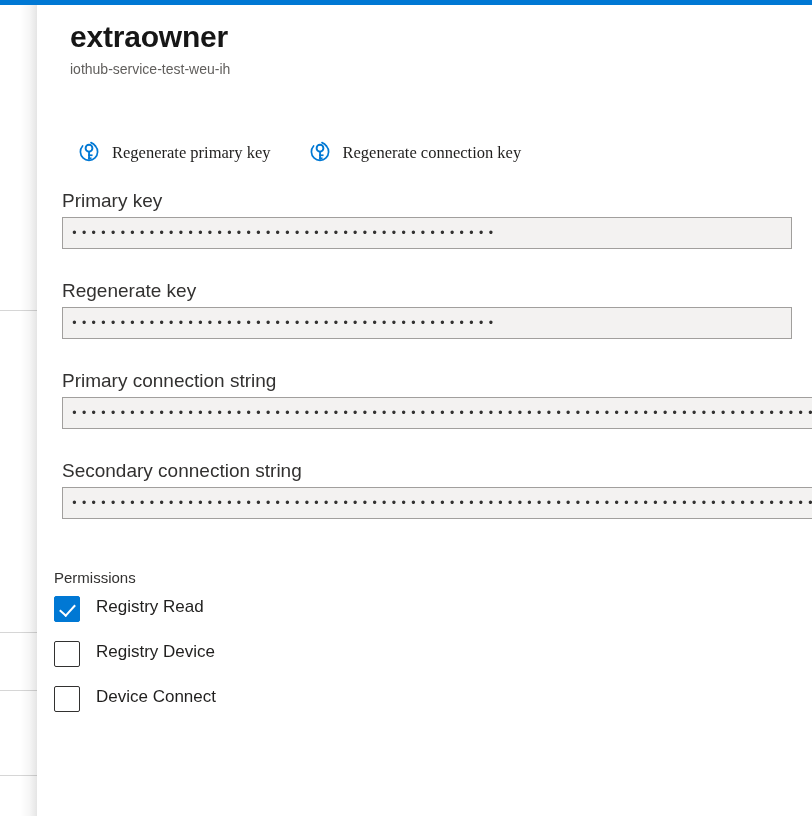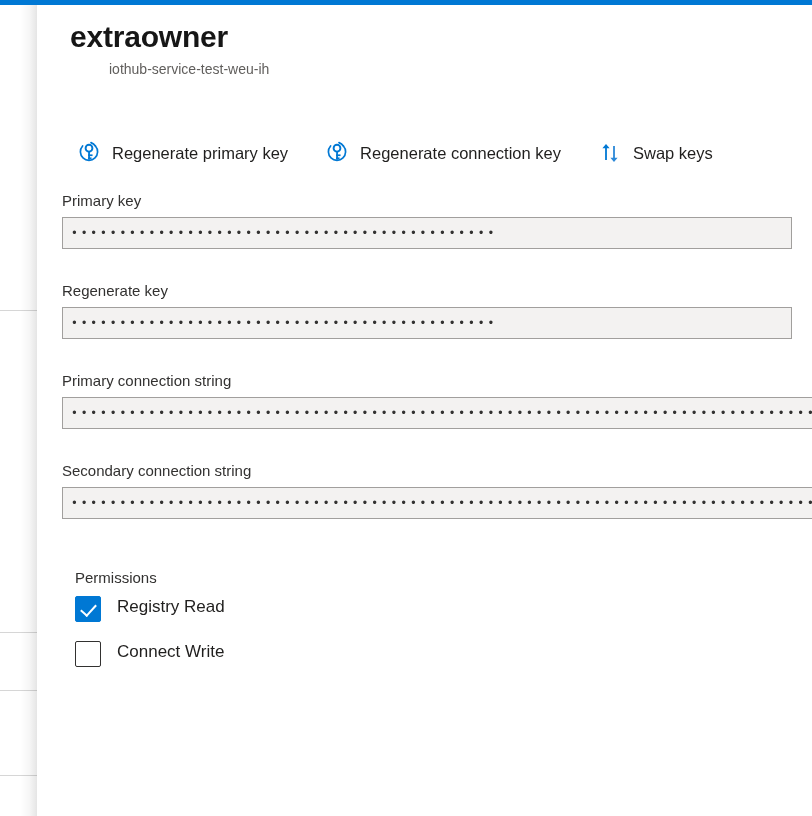--- a/index.html
+++ b/index.html
@@ -86,42 +86,41 @@
     letter-spacing: -0.2px;
     line-height: 38px;
     white-space: nowrap;
   }
   .blade-subtitle {
     margin-top: 4px;
     font-size: 14px;
     color: #605e5c;
     line-height: 18px;
     white-space: nowrap;
-    margin-left: 39px;
   }
 
   
   .toolbar {
     position: absolute;
     left: 33px;
     top: 125px;
     height: 46px;
     display: flex;
     align-items: center;
   }
   .cmd {
     display: flex;
     align-items: center;
     height: 46px;
     padding: 0 10px 0 6px;
     cursor: pointer;
     user-select: none;
     background: transparent;
     border: none;
-    font-family: Liberation Sans, sans-serif;
+    font-family: Liberation Serif, serif;
     justify-content: flex-end;
   }
   .cmd + .cmd { margin-left: 20px; }
   .cmd-icon {
     width: 26px;
     height: 26px;
     flex: 0 0 26px;
     margin-right: 10px;
     display: block;
   }
@@ -131,21 +130,21 @@
     white-space: nowrap;
     line-height: 20px;
   }
 
   
   .field {
     position: absolute;
     left: 25px;
   }
   .field-label {
-    font-size: 15px;
+    font-size: 19px;
     color: #323130;
     line-height: 19px;
     white-space: nowrap;
     margin-bottom: 7px;
   }
   .field-box {
     box-sizing: border-box;
     height: 32px;
     background: #f3f2f1;
     border: 1px solid #a19f9d;
@@ -160,21 +159,21 @@
     letter-spacing: 2.9px;
     color: #323130;
     white-space: nowrap;
     line-height: 14px;
     overflow: hidden;
   }
 
   
   .permissions {
     position: absolute;
-    left: 38px;
+    left: 17px;
     top: 563px;
   }
   .permissions-label {
     font-size: 15px;
     color: #323130;
     line-height: 19px;
     margin-bottom: 9px;
     white-space: nowrap;
   }
   .checkrow {
@@ -260,31 +259,20 @@
             <path d="M19.4 6.0 A8.6 8.6 0 0 0 15.0 2.6" fill="none" stroke="#0078d4" stroke-width="1.7" stroke-linecap="round"></path>
             <circle cx="13" cy="8.2" r="3.4" fill="none" stroke="#0078d4" stroke-width="1.9"></circle>
             <rect x="12.15" y="11.3" width="1.8" height="8.4" fill="#0078d4"></rect>
             <rect x="12.15" y="14.4" width="4.4" height="1.7" fill="#0078d4"></rect>
             <rect x="12.15" y="17.4" width="3.4" height="1.7" fill="#0078d4"></rect>
           </svg>
         </span>
         <span class="cmd-label">Regenerate connection key</span>
       </div>
 
-      <div class="cmd">
-        <span class="cmd-icon">
-          <svg viewBox="0 0 26 26" width="26" height="26" aria-hidden="true">
-            <rect x="8.1" y="6.0" width="1.8" height="14.0" fill="#0078d4"></rect>
-            <path d="M9.0 4.0 L12.6 8.3 L5.4 8.3 Z" fill="#0078d4"></path>
-            <rect x="16.1" y="6.0" width="1.8" height="14.0" fill="#2b88d8"></rect>
-            <path d="M17.0 22.0 L20.6 17.7 L13.4 17.7 Z" fill="#2b88d8"></path>
-          </svg>
-        </span>
-        <span class="cmd-label">Swap keys</span>
-      </div>
 
     </div>
 
     <div class="field" style="top:186px; width:730px;">
       <div class="field-label">Primary key</div>
       <div class="field-box">
         <span class="masked">••••••••••••••••••••••••••••••••••••••••••••</span>
       </div>
     </div>
 
@@ -312,24 +300,28 @@
     <div class="permissions">
       <div class="permissions-label">Permissions</div>
 
       <div class="checkrow">
         <span class="checkbox checked"></span>
         <span class="check-label">Registry Read</span>
       </div>
 
       <div class="checkrow">
         <span class="checkbox"></span>
-        <span class="check-label">Connect Write</span>
-      </div>
-
-
+        <span class="check-label">Registry Device</span>
+      </div>
+
+
+      <div class="checkrow">
+        <span class="checkbox"></span>
+        <span class="check-label">Device Connect</span>
+      </div>
 
     </div>
 
   </div>
 
   <div class="top-bar"></div>
 
 </div>
 
 </body></html>

